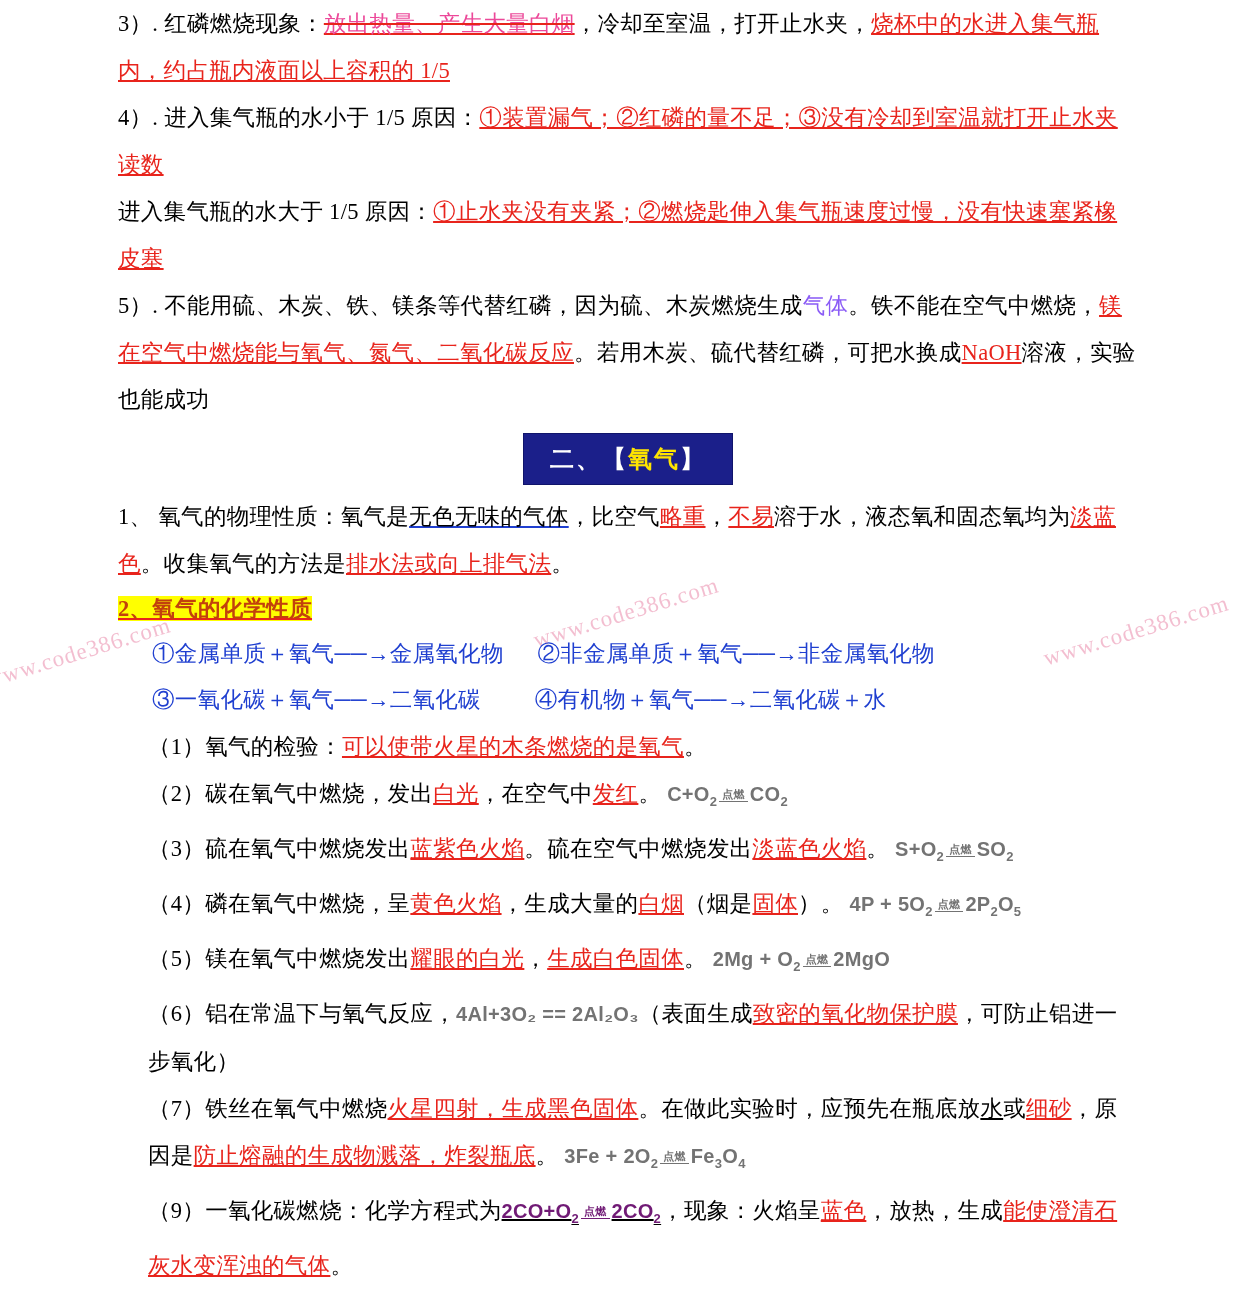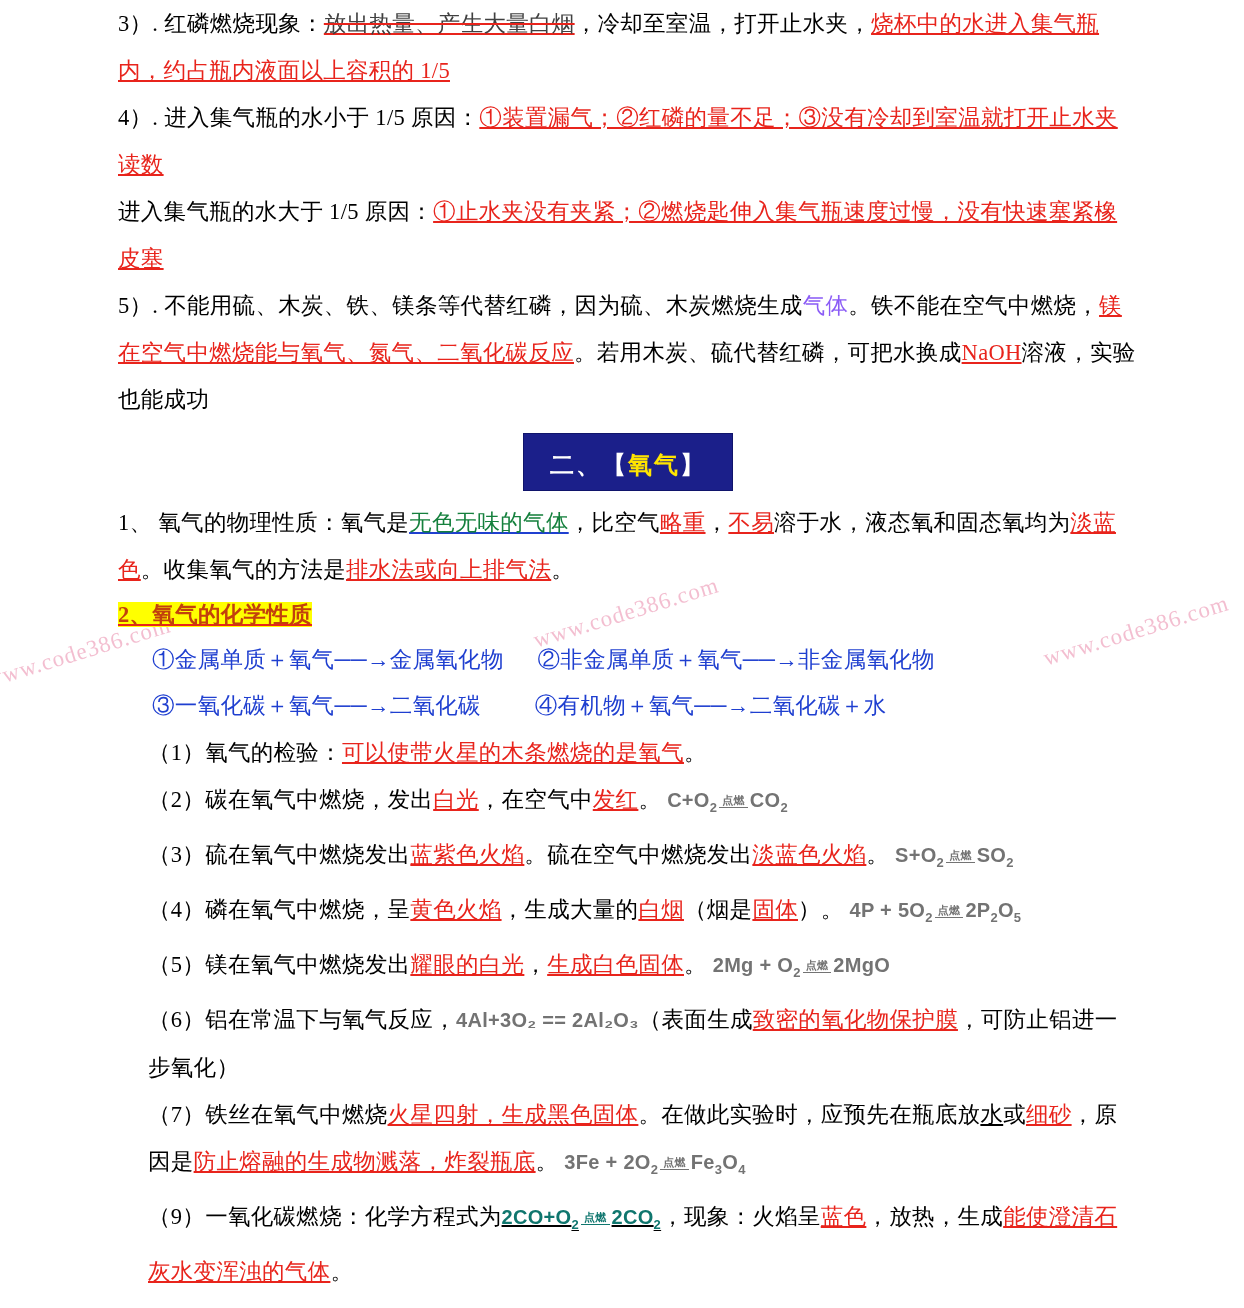--- a/index.html
+++ b/index.html
@@ -31,24 +31,24 @@
   .line {
     font-size: 22.5px;
     line-height: 47px;
     white-space: normal;
     letter-spacing: 0.3px;
   }
   .blk { color: #000; }
   .red { color: #8b5cf6; }
   .redu { color: #e8241c; text-decoration: underline; text-decoration-color: #e8241c; }
   .blu { color: #1f3fd0; }
-  .bluu { color: #15803d; text-decoration: underline; text-decoration-color: #1f3fd0; }
+  .bluu { color: #000000; text-decoration: underline; text-decoration-color: #1f3fd0; }
   .u { text-decoration: underline; text-decoration-color: #000; }
   .strike-red {
-    color: #404040;
+    color: #ec4899;
     text-decoration: underline line-through;
     text-decoration-color: #e8241c;
   }
   .hl-yellow {
     background: #ffff00;
     color: #c2410c;
     font-weight: bold;
     text-decoration: underline;
     text-decoration-color: #e8241c;
   }
@@ -56,32 +56,32 @@
     display: block;
     text-align: center;
     margin: 10px 0 8px 0;
   }
   .section-banner .inner {
     display: inline-block;
     background: #1b1f8a;
     color: #ffffff;
     font-weight: bold;
     font-size: 24px;
-    padding: 15px 26px 9px 26px;
+    padding: 9px 26px 9px 26px;
     letter-spacing: 2px;
     border: 1px solid #10146b;
   }
   .section-banner .inner .ylw { color: #ffe400; }
   .chem {
     font-family: "Liberation Sans", sans-serif;
     font-weight: bold;
     font-size: 20px;
   }
   .chem sub { font-size: 13px; }
-  .chem-red { color: #0f766e; }
+  .chem-red { color: #701a75; }
   .chem-blue { color: #737373; }
   .cond {
     display: inline-block;
     text-align: center;
     font-family: "Liberation Serif", serif;
     font-size: 16px;
     line-height: 1;
     vertical-align: middle;
     padding: 0 2px;
   }

